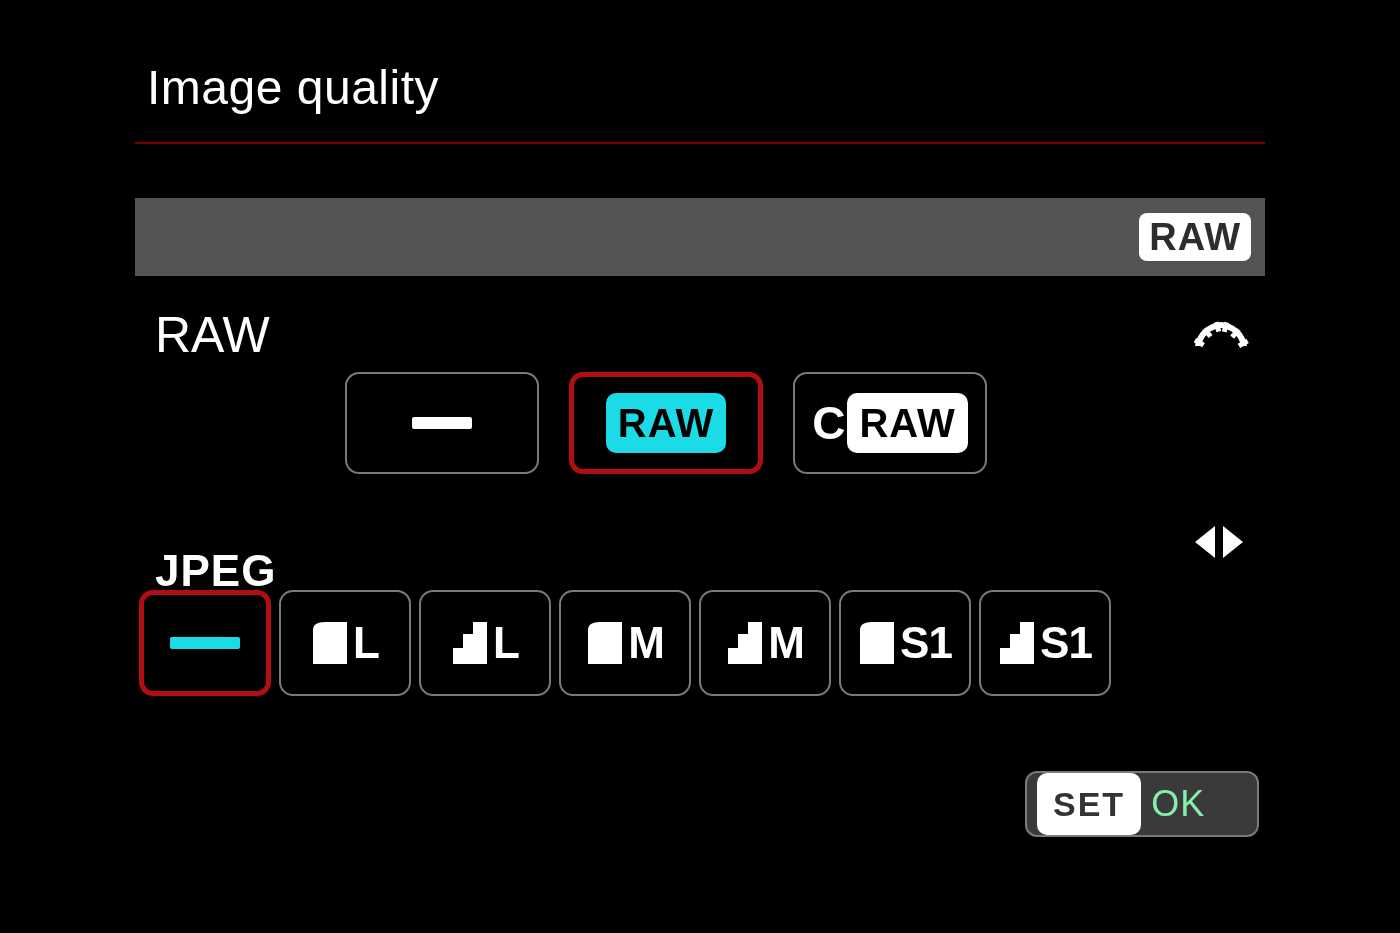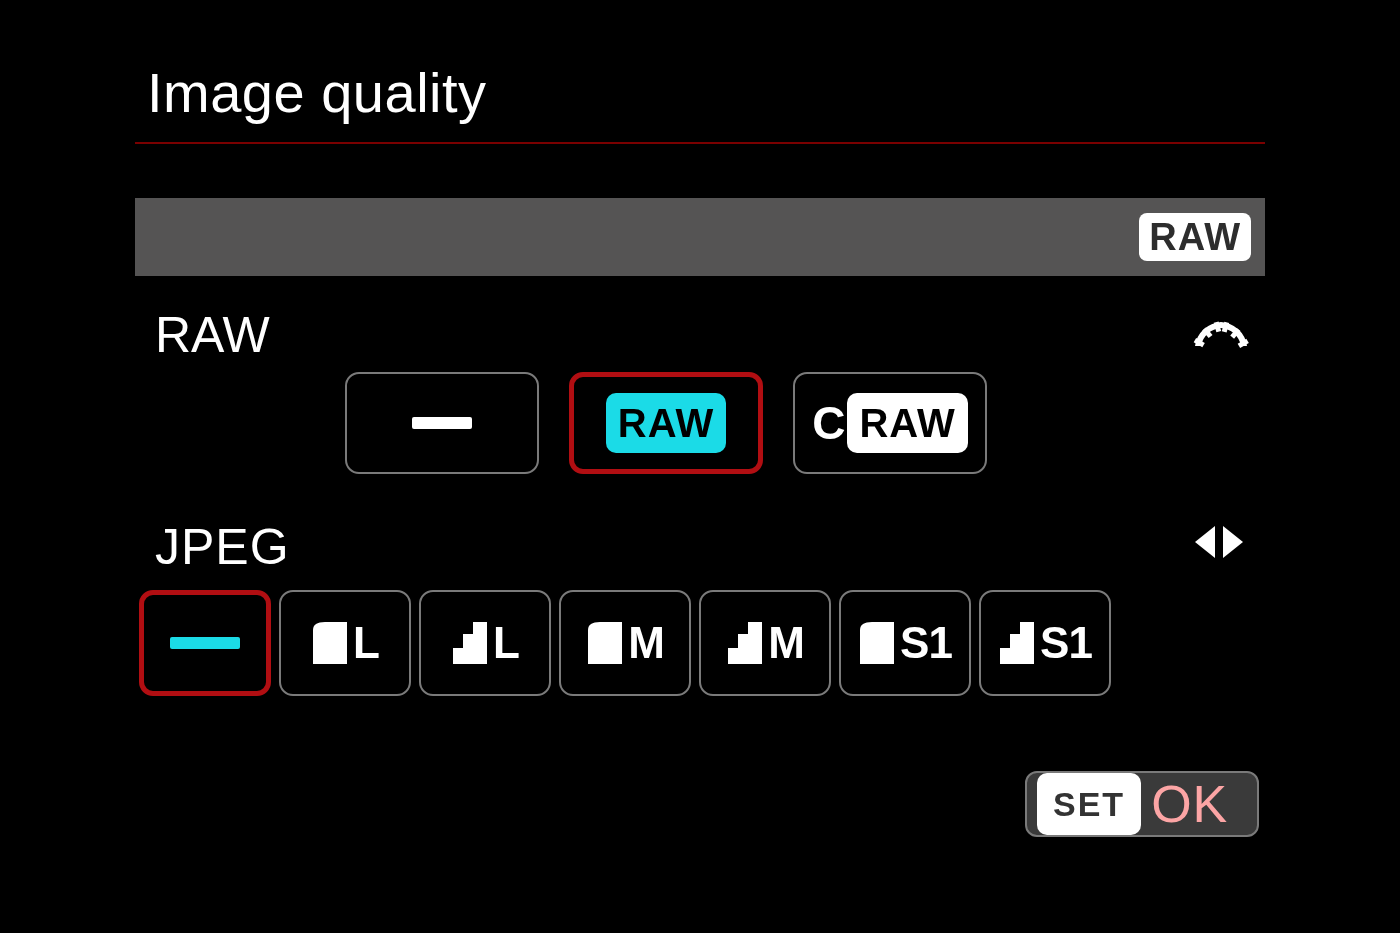--- a/index.html
+++ b/index.html
@@ -31,21 +31,21 @@
     color: var(--fg);
     font-family: "Helvetica Neue", Helvetica, Arial, sans-serif;
     box-sizing: border-box;
   }
 
   
   .title {
     position: absolute;
     top: 10px;
     left: 70px;
-    font-size: 56px;
+    font-size: 48px;
     font-weight: 400;
     letter-spacing: 0.5px;
   }
   .title-rule {
     position: absolute;
     top: 92px;
     left: 58px;
     right: 58px;
     height: 0;
     border-bottom: 2px solid #7a0000;
@@ -89,24 +89,24 @@
   
   .section-raw-label {
     position: absolute;
     top: 256px;
     left: 78px;
     font-size: 50px;
     font-weight: 400;
   }
   .section-jpeg-label {
     position: absolute;
-    top: 468px;
+    top: 496px;
     left: 78px;
-    font-size: 50px;
-    font-weight: 400;
+    font-size: 44px;
+    font-weight: 700;
     letter-spacing: 1px;
   }
 
   
   .dial-icon {
     position: absolute;
     top: 266px;
     right: 72px;
     width: 60px;
     height: 34px;
@@ -235,22 +235,22 @@
     font-weight: 800;
     font-size: 34px;
     letter-spacing: 2px;
     border-radius: 10px;
     padding: 8px 16px;
     height: 46px;
     display: inline-flex;
     align-items: center;
   }
   .ok-text {
-    color: #fca5a5;
-    font-size: 52px;
+    color: #86efac;
+    font-size: 36px;
     font-weight: 500;
     letter-spacing: 1px;
   }
 </style>
 </head>
 <body>
 
 <div class="screen">
 
   <div class="title">Image quality</div>

